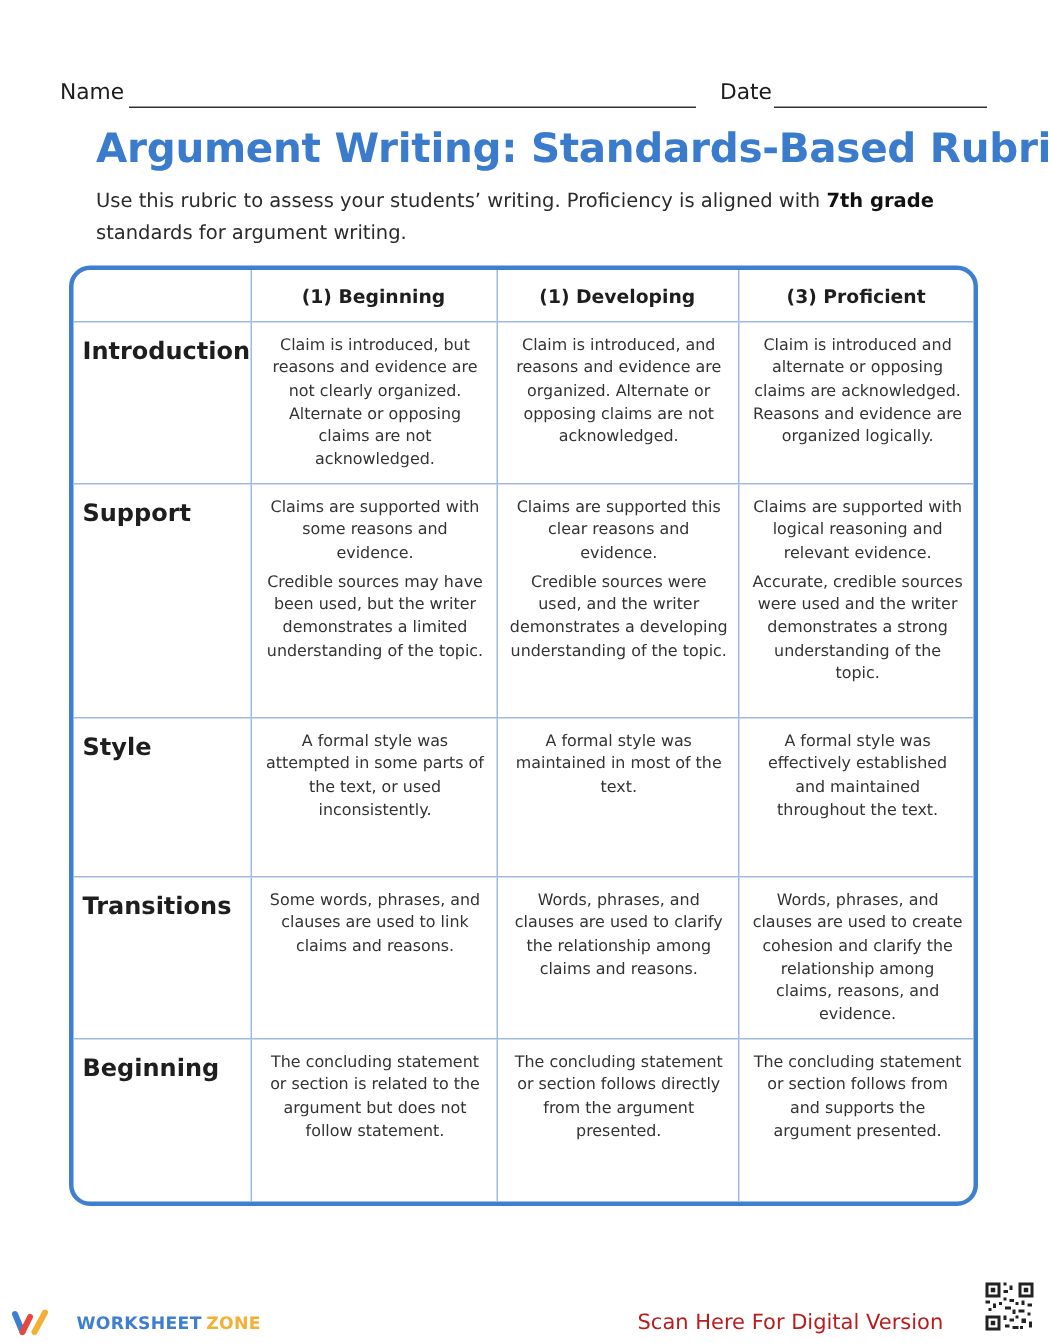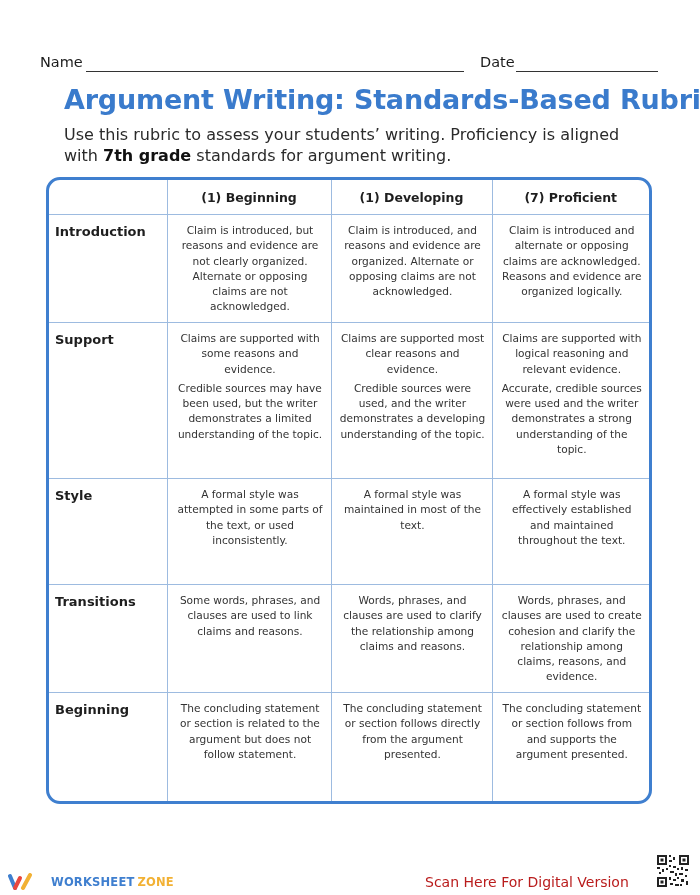--- a/index.html
+++ b/index.html
@@ -14,21 +14,21 @@
   }
   .name-row .lbl { position: absolute; top: 0; }
   .name-row .line { position: absolute; top: 17px; border-bottom: 1.2px solid #333; height: 0; }
   .title {
     position: absolute; top: 84px; left: 64px; margin: 0;
     font-size: 27px; font-weight: bold; color: #3a7bcc; letter-spacing: -0.2px;
     white-space: nowrap;
   }
   .intro {
     position: absolute; top: 124px; left: 64px; width: 580px;
-    font-size: 16px; line-height: 21px; color: #2a2a2a;
+    font-size: 13px; line-height: 21px; color: #2a2a2a;
   }
   .intro b { color: #111; }
   .rubric {
     position: absolute; left: 46px; top: 177px; width: 606px; height: 627px;
     border: 3px solid #3f7fcf; border-radius: 14px; box-sizing: border-box;
     overflow: hidden;
   }
   .rubric table {
     border-collapse: collapse; width: 100%; height: 100%; table-layout: fixed;
   }
@@ -37,21 +37,21 @@
   }
   .rubric tr:first-child th { border-top: none; }
   .rubric tr:last-child td { border-bottom: none; }
   .rubric th:first-child, .rubric td:first-child { border-left: none; }
   .rubric th:last-child, .rubric td:last-child { border-right: none; }
   .rubric th {
     height: 34px; vertical-align: middle; text-align: center;
     font-size: 12.5px; font-weight: bold; color: #1e1e1e;
   }
   .rubric td.crit {
-    font-size: 13px; font-weight: bold; color: #1e1e1e;
+    font-size: 16px; font-weight: bold; color: #1e1e1e;
     padding: 9px 6px 0 6px;
   }
   .rubric td.cell {
     font-size: 10.6px; line-height: 15.3px; color: #333;
     padding: 8px 6px 0 8px;
     text-align: center;
   }
   .cell p { margin: 0; }
   .cell p + p { margin-top: 4px; }
   .footer-logo {
@@ -89,42 +89,42 @@
       <col style="width:118px">
         <col style="width:164px">
         <col style="width:161px">
         <col>
     </colgroup>
     <tbody>
         <tr style="height:34px">
       <th></th>
       <th>(1) Beginning</th>
       <th>(1) Developing</th>
-      <th>(7) Proficient</th>
+      <th>(3) Proficient</th>
     </tr>
     <tr style="height:108px">
       <td class="crit">Introduction</td>
       <td class="cell">
             <p>Claim is introduced, but reasons and evidence are not clearly organized. Alternate or opposing claims are not acknowledged.</p>
           </td>
       <td class="cell">
             <p>Claim is introduced, and reasons and evidence are organized. Alternate or opposing claims are not acknowledged.</p>
           </td>
       <td class="cell">
             <p>Claim is introduced and alternate or opposing claims are acknowledged. Reasons and evidence are organized logically.</p>
           </td>
     </tr>
     <tr style="height:156px">
       <td class="crit">Support</td>
       <td class="cell">
             <p>Claims are supported with some reasons and evidence.</p>
             <p>Credible sources may have been used, but the writer demonstrates a limited understanding of the topic.</p>
           </td>
       <td class="cell">
-            <p>Claims are supported most clear reasons and evidence.</p>
+            <p>Claims are supported this clear reasons and evidence.</p>
             <p>Credible sources were used, and the writer demonstrates a developing understanding of the topic.</p>
           </td>
       <td class="cell">
             <p>Claims are supported with logical reasoning and relevant evidence.</p>
             <p>Accurate, credible sources were used and the writer demonstrates a strong understanding of the topic.</p>
           </td>
     </tr>
     <tr style="height:106px">
       <td class="crit">Style</td>
       <td class="cell">

